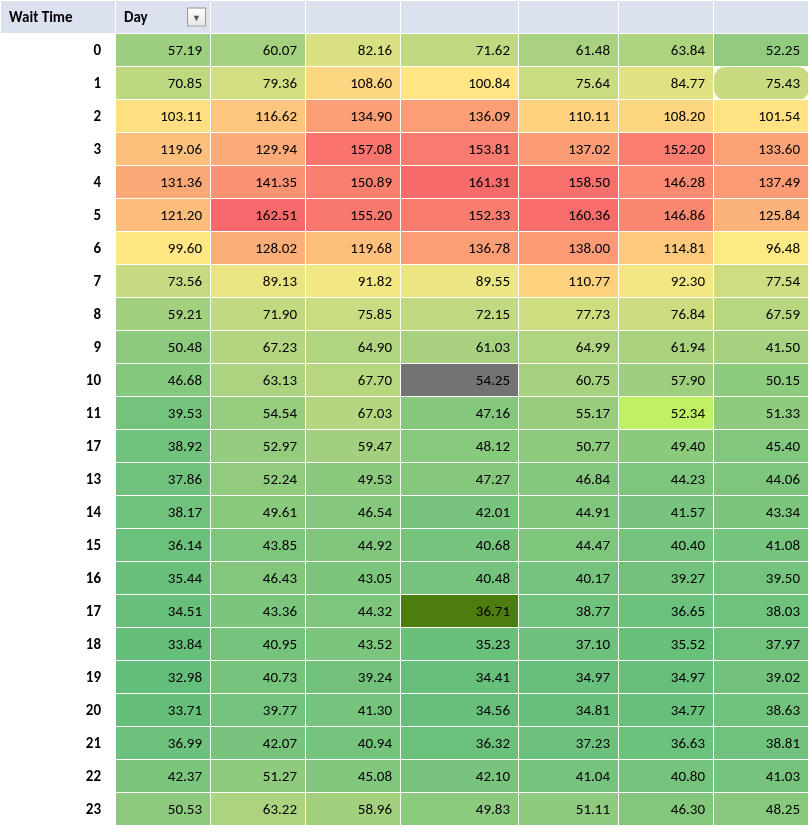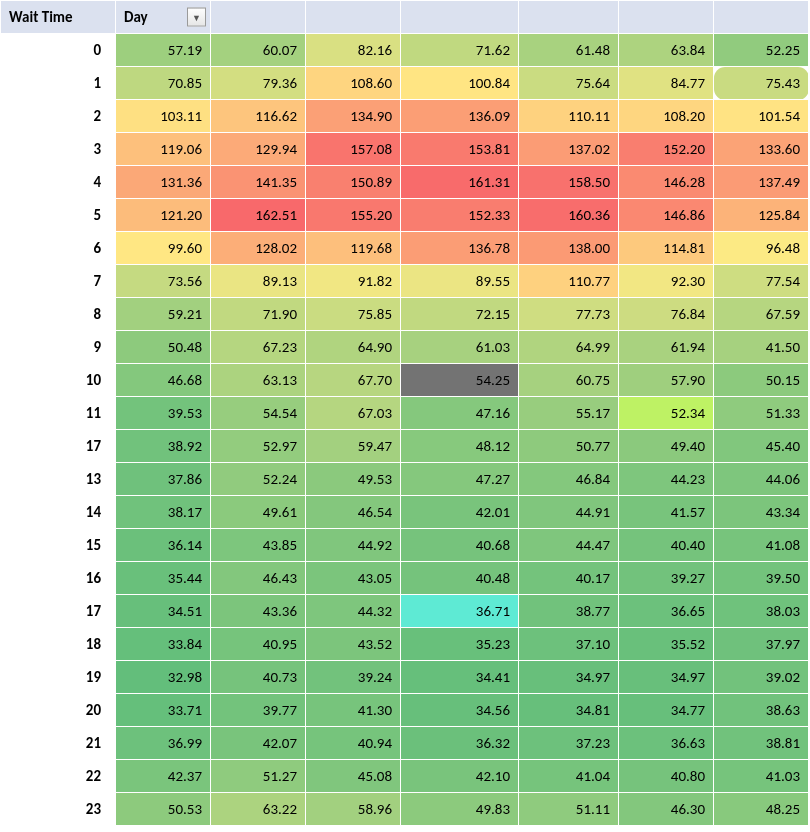--- a/index.html
+++ b/index.html
@@ -254,21 +254,21 @@
         <td style="background: rgb(117, 195, 124);">40.48</td>
         <td style="background: rgb(116, 195, 124);">40.17</td>
         <td style="background: rgb(114, 194, 124);">39.27</td>
         <td style="background: rgb(115, 195, 124);">39.50</td>
       </tr>
       <tr>
         <td class="rowlbl">17</td>
         <td style="background: rgb(103, 191, 123);">34.51</td>
         <td style="background: rgb(124, 197, 124);">43.36</td>
         <td style="background: rgb(126, 198, 125);">44.32</td>
-        <td style="background: #5eead4;">36.71</td>
+        <td style="background: #4d7c0f;">36.71</td>
         <td style="background: rgb(113, 194, 124);">38.77</td>
         <td style="background: rgb(108, 193, 124);">36.65</td>
         <td style="background: rgb(111, 194, 124);">38.03</td>
       </tr>
       <tr>
         <td class="rowlbl">18</td>
         <td style="background: rgb(101, 191, 123);">33.84</td>
         <td style="background: rgb(118, 196, 124);">40.95</td>
         <td style="background: rgb(124, 197, 124);">43.52</td>
         <td style="background: rgb(104, 192, 123);">35.23</td>

